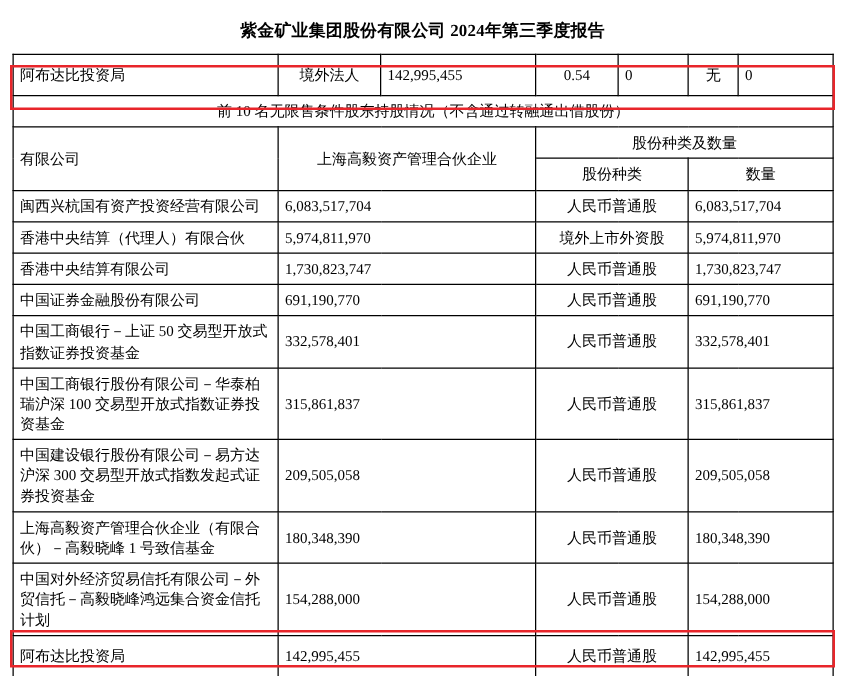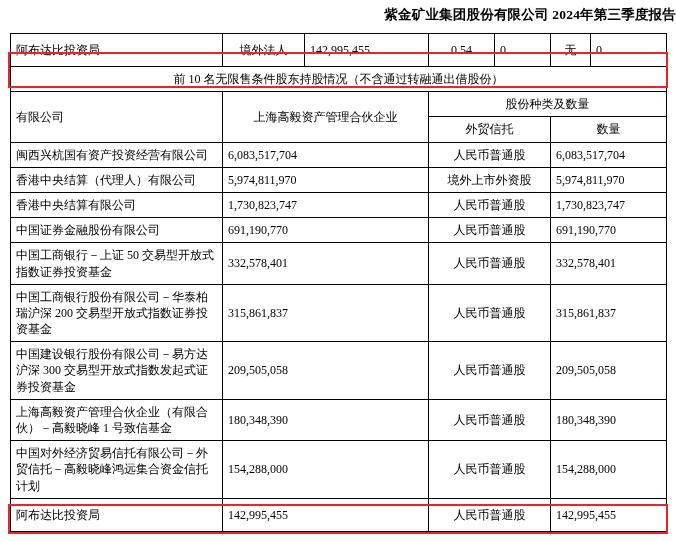--- a/index.html
+++ b/index.html
@@ -9,24 +9,24 @@
     font-family:"Liberation Serif","DejaVu Serif",serif;
     color:#000;
     overflow:hidden;
   }
   .page{
     position:relative;
     width:676px;height:541px;
     box-sizing:border-box;
   }
   .doc-title{
-    text-align:right;
+    text-align:center;
     font-size:13.5px;
     font-weight:bold;
-    padding:6px 0 9px 0;
+    padding:16px 0 9px 0;
     letter-spacing:0.2px;
   }
   table{
     border-collapse:collapse;
     width:656px;
     margin:0 10px;
     table-layout:fixed;
   }
   td{
     border:1px solid #000;
@@ -80,32 +80,32 @@
         <td class="c-center" colspan="7">前 10 名无限售条件股东持股情况（不含通过转融通出借股份）</td>
       </tr>
 
       <tr>
         <td class="c-name" rowspan="2">有限公司</td>
         <td class="c-center" colspan="2" rowspan="2">上海高毅资产管理合伙企业</td>
         <td class="c-center" colspan="4">股份种类及数量</td>
       </tr>
 
       <tr>
-        <td class="c-center" colspan="2">外贸信托</td>
+        <td class="c-center" colspan="2">股份种类</td>
         <td class="c-center" colspan="2">数量</td>
       </tr>
 
       <tr>
         <td class="c-name">闽西兴杭国有资产投资经营有限公司</td>
         <td class="c-right" colspan="2">6,083,517,704</td>
         <td class="c-center" colspan="2">人民币普通股</td>
         <td class="c-right" colspan="2">6,083,517,704</td>
       </tr>
       <tr>
-        <td class="c-name">香港中央结算（代理人）有限公司</td>
+        <td class="c-name">香港中央结算（代理人）有限合伙</td>
         <td class="c-right" colspan="2">5,974,811,970</td>
         <td class="c-center" colspan="2">境外上市外资股</td>
         <td class="c-right" colspan="2">5,974,811,970</td>
       </tr>
       <tr>
         <td class="c-name">香港中央结算有限公司</td>
         <td class="c-right" colspan="2">1,730,823,747</td>
         <td class="c-center" colspan="2">人民币普通股</td>
         <td class="c-right" colspan="2">1,730,823,747</td>
       </tr>
@@ -115,21 +115,21 @@
         <td class="c-center" colspan="2">人民币普通股</td>
         <td class="c-right" colspan="2">691,190,770</td>
       </tr>
       <tr>
         <td class="c-name">中国工商银行－上证 50 交易型开放式指数证券投资基金</td>
         <td class="c-right" colspan="2">332,578,401</td>
         <td class="c-center" colspan="2">人民币普通股</td>
         <td class="c-right" colspan="2">332,578,401</td>
       </tr>
       <tr>
-        <td class="c-name">中国工商银行股份有限公司－华泰柏瑞沪深 200 交易型开放式指数证券投资基金</td>
+        <td class="c-name">中国工商银行股份有限公司－华泰柏瑞沪深 100 交易型开放式指数证券投资基金</td>
         <td class="c-right" colspan="2">315,861,837</td>
         <td class="c-center" colspan="2">人民币普通股</td>
         <td class="c-right" colspan="2">315,861,837</td>
       </tr>
       <tr>
         <td class="c-name">中国建设银行股份有限公司－易方达沪深 300 交易型开放式指数发起式证券投资基金</td>
         <td class="c-right" colspan="2">209,505,058</td>
         <td class="c-center" colspan="2">人民币普通股</td>
         <td class="c-right" colspan="2">209,505,058</td>
       </tr>

